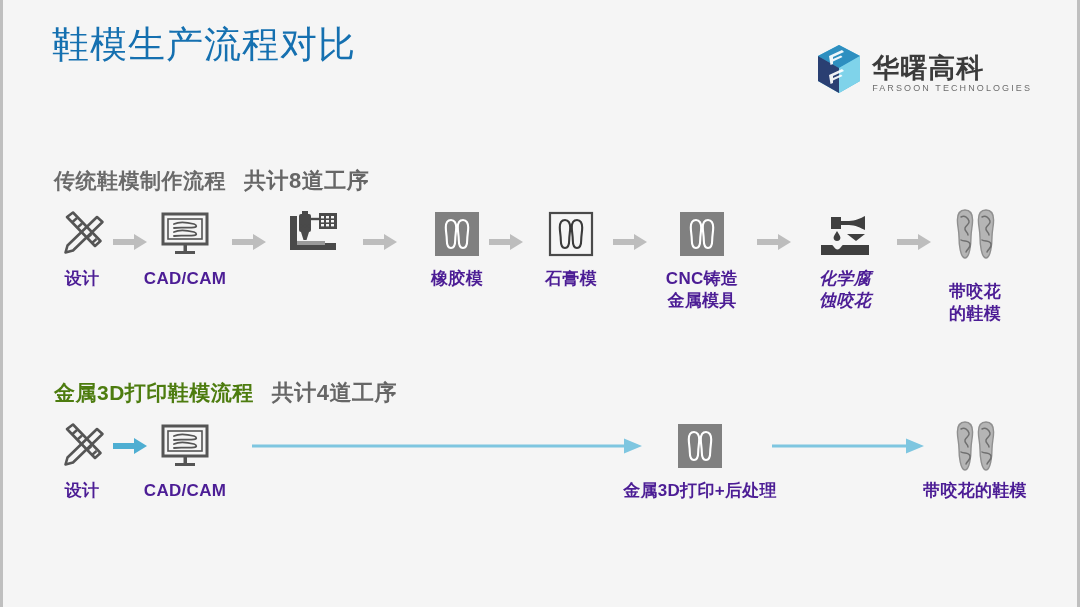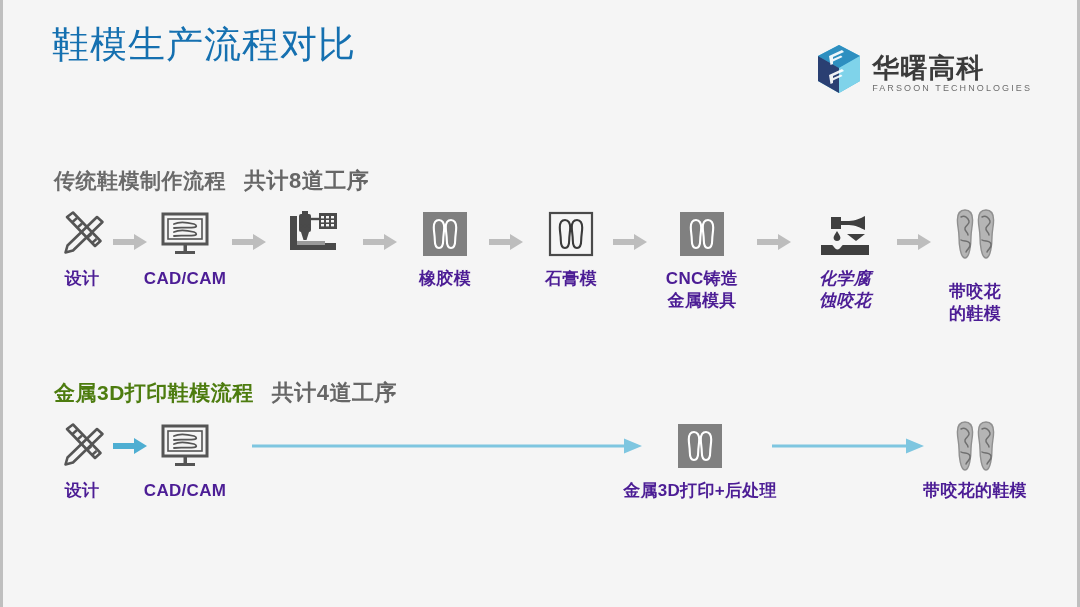--- a/index.html
+++ b/index.html
@@ -163,21 +163,21 @@
           <g fill="#4a4a4a">
               <circle cx="16" cy="16" r="1.3"></circle>
               <circle cx="20" cy="16" r="1.3"></circle>
               <circle cx="24" cy="16" r="1.3"></circle>
             </g>
           <rect x="12" y="31" width="28" height="4" fill="#9a9a9a"></rect>
         </svg>
       </div>
     </div>
 
-    <div class="node" style="left:398px;width:94px;">
+    <div class="node" style="left:410px;width:94px;">
       <div class="icon">
         <svg width="48" height="48" viewBox="0 0 48 48">
           <rect x="2" y="2" width="44" height="44" fill="#808080"></rect>
           <path d="M18 10 c-3.5 0 -5.2 3 -5.2 7.5 c0 5 1 7.8 1 12.5 c0 5 .8 8 4.2 8 c3.4 0 4.2 -3 4.2 -8 c0 -4.7 1 -7.5 1 -12.5 c0 -4.5 -1.7 -7.5 -5.2 -7.5 z" fill="none" stroke="#fff" stroke-width="2.1"></path>
           <path d="M30 10 c-3.5 0 -5.2 3 -5.2 7.5 c0 5 1 7.8 1 12.5 c0 5 .8 8 4.2 8 c3.4 0 4.2 -3 4.2 -8 c0 -4.7 1 -7.5 1 -12.5 c0 -4.5 -1.7 -7.5 -5.2 -7.5 z" fill="none" stroke="#fff" stroke-width="2.1"></path>
         </svg>
       </div>
       <div class="lbl">橡胶模</div>
     </div>
 

